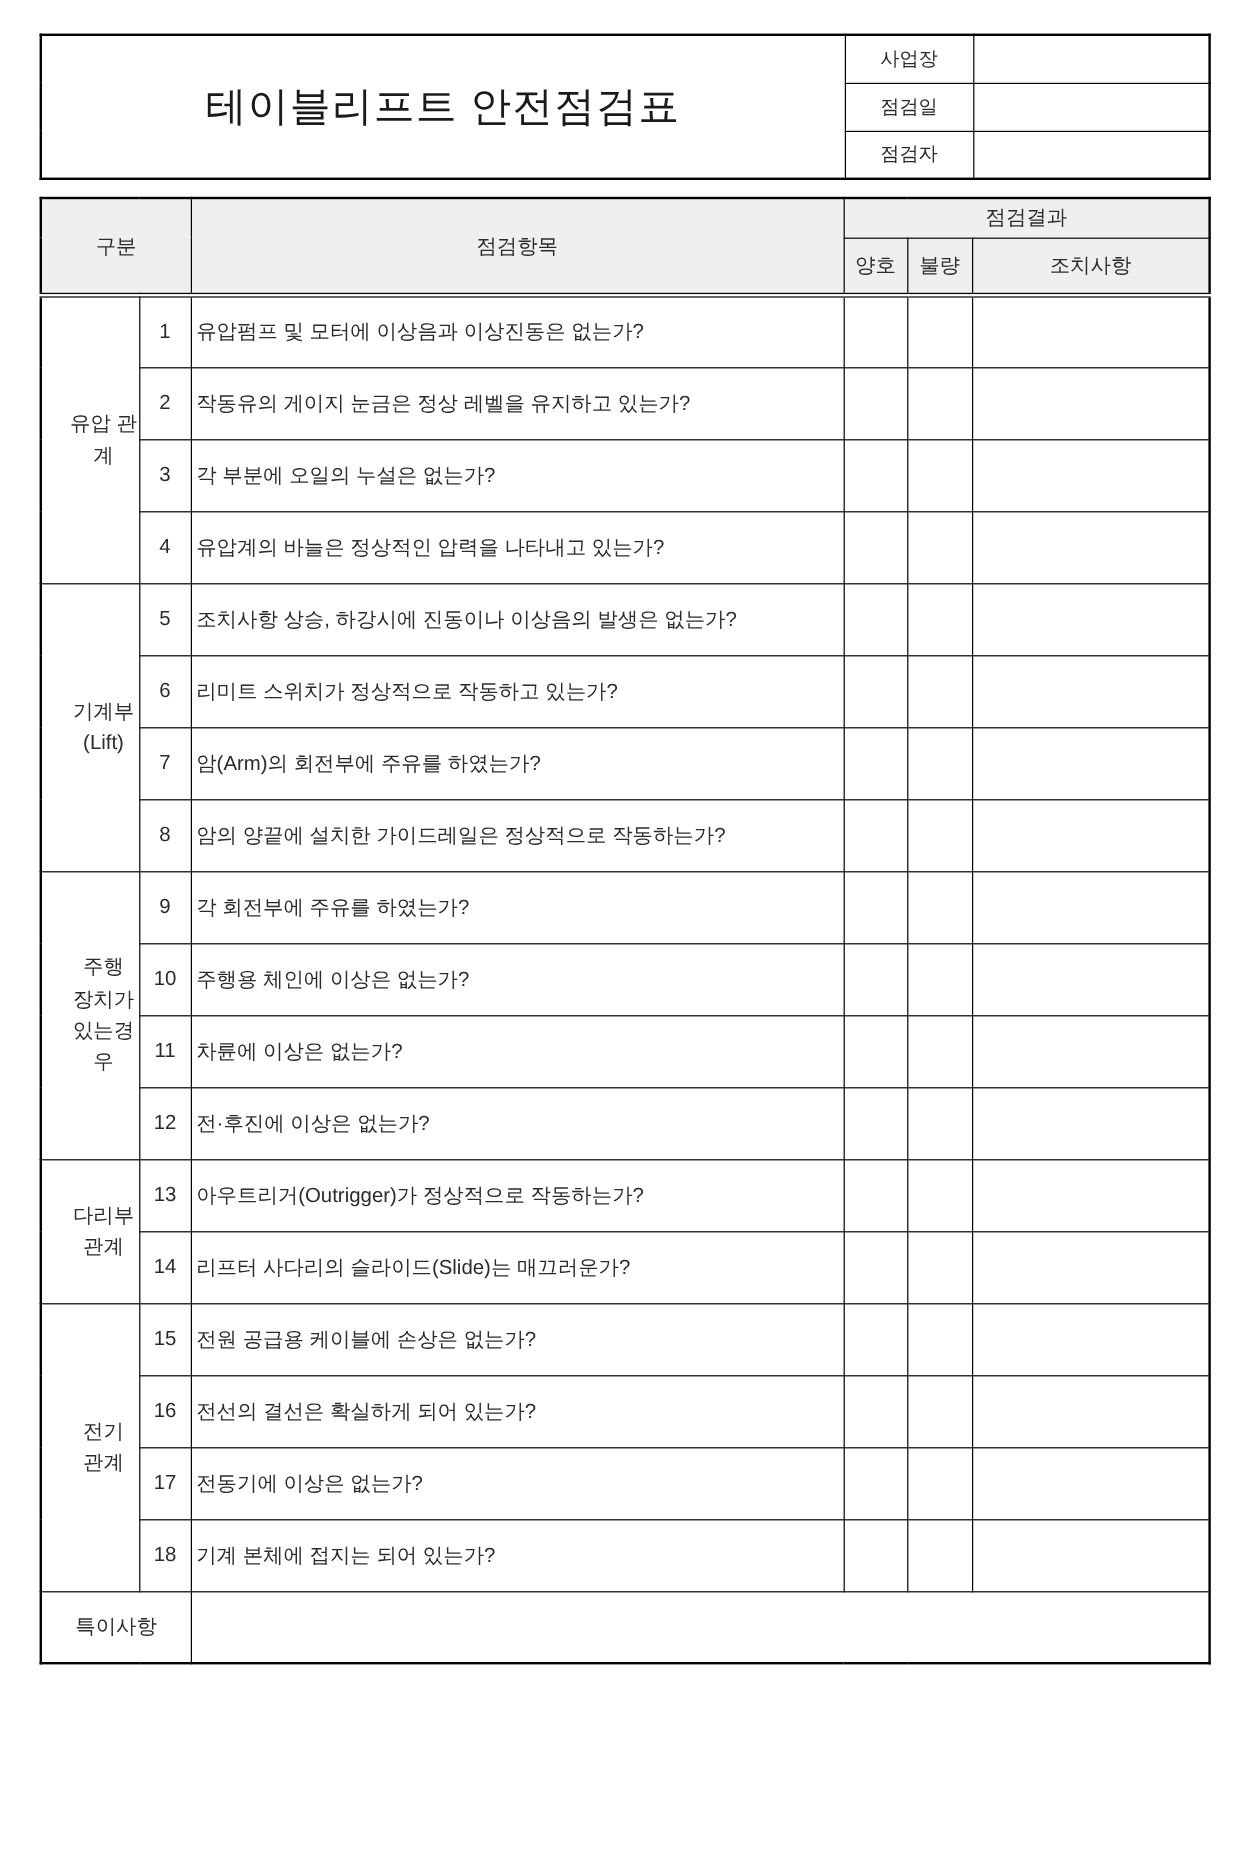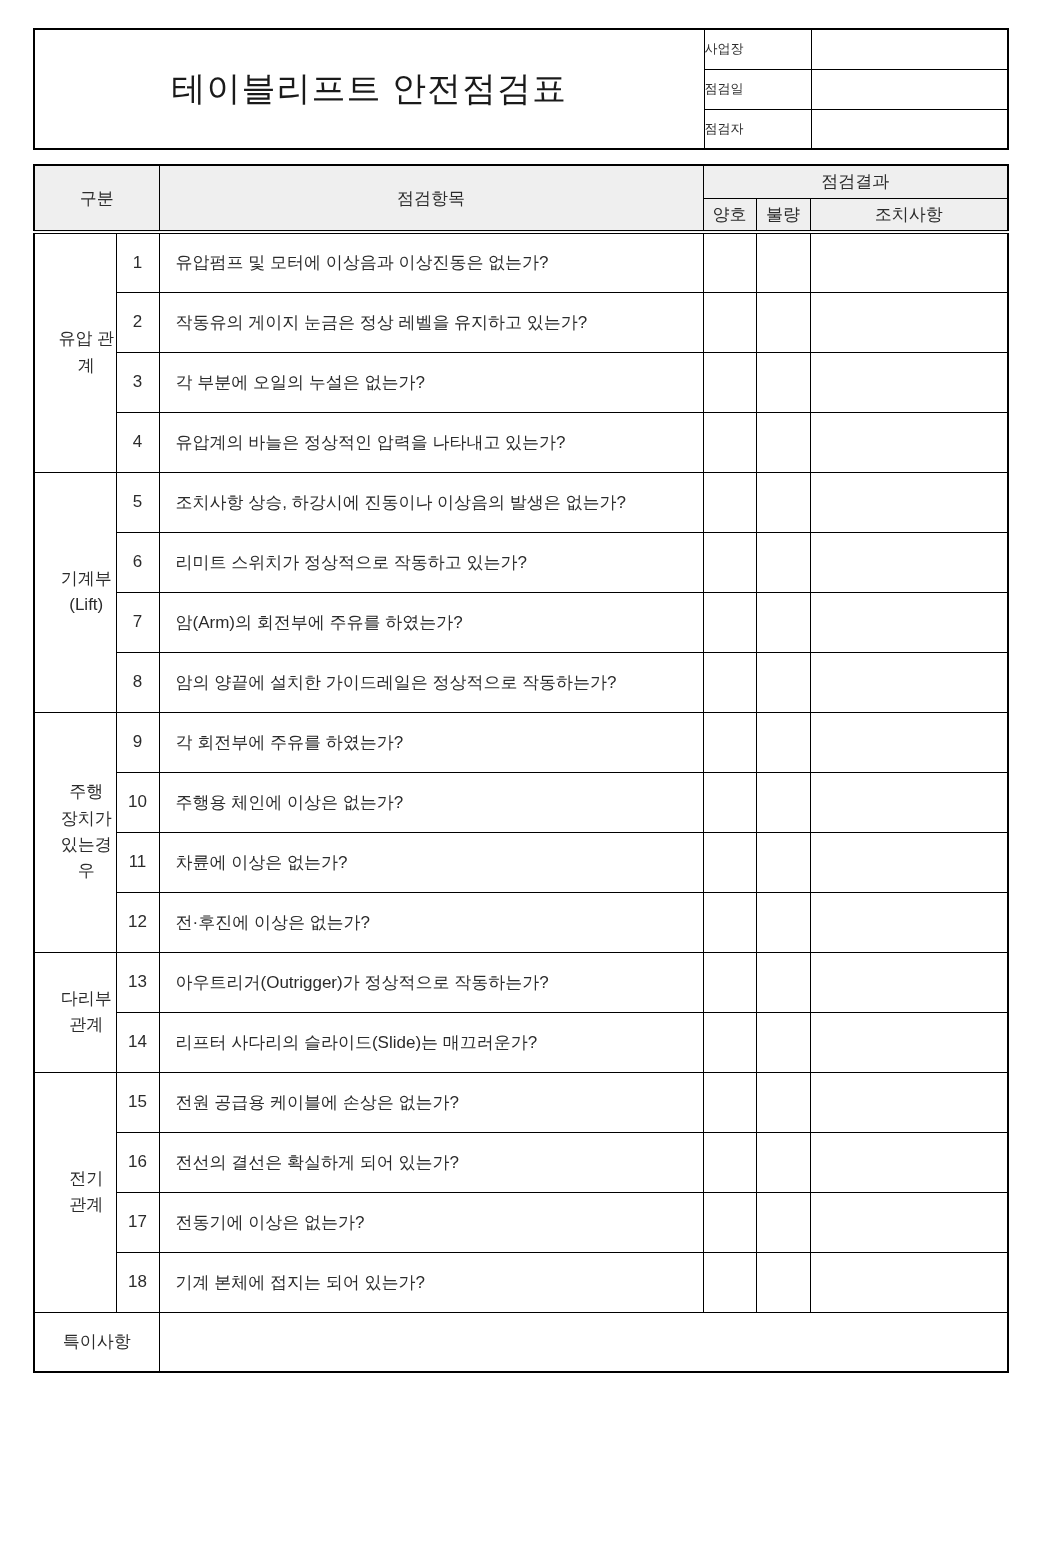--- a/index.html
+++ b/index.html
@@ -24,21 +24,22 @@
   }
   .info-table td { border: 1px solid #000; vertical-align: middle; }
   .title-cell {
     text-align: center;
     font-size: 34px;
     font-weight: 400;
     color: #1a1a1a;
     letter-spacing: 1px;
   }
   .info-label {
-    font-size: 13px;
+    text-align: center;
+    font-size: 16px;
     height: 40px;
   }
   .info-value { background: #fff; }
 
   
   .check-table {
     position: absolute;
     left: 33px; top: 164px;
     width: 974px;
     border: 2px solid #000;
@@ -47,35 +48,35 @@
     border: 1px solid #000;
     vertical-align: middle;
     font-size: 17px;
     font-weight: 400;
   }
   .check-table thead th {
     background: #efefef;
     text-align: center;
   }
   .check-table thead tr.head-top th { height: 33px; }
-  .check-table thead tr.head-sub th { height: 34px; }
+  .check-table thead tr.head-sub th { height: 48px; }
   .check-table thead th.head-deep { border-bottom: 4px double #000; }
 
   .check-table tbody td { height: 60px; background: #fff; }
   .check-table tbody tr.dotted td { border-top: 1px dotted #555; }
   .check-table tbody tr.group-start td { border-top: 1px solid #000; }
 
   .group-label {
     text-align: center;
     white-space: pre-line;
     line-height: 1.55;
     padding-left: 22px;
   }
   .item-no { text-align: center; }
-  .item-text { text-align: left; padding-left: 16px; padding-right: 4px; }
+  .item-text { text-align: left; padding-left: 4px; padding-right: 4px; }
   .result-cell { background: #fff; }
 
   .special-row td { height: 190px; }
   .special-label { text-align: center; }
 </style>
 </head>
 <body>
 
 <div class="page">
 

